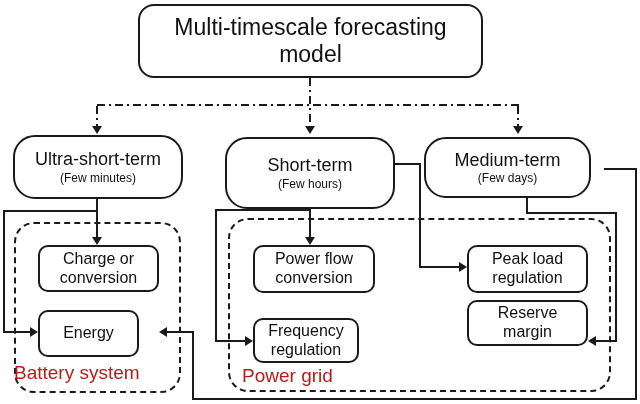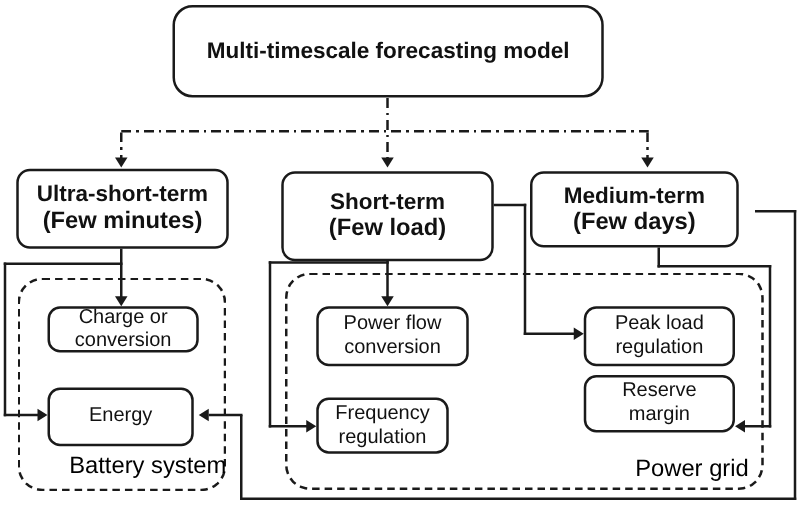--- a/index.html
+++ b/index.html
@@ -4,26 +4,26 @@
 <style>
   html,body{margin:0;padding:0;background:#fff;}
   .canvas{position:relative;width:640px;height:404px;background:#fff;overflow:hidden;
           font-family:"Liberation Sans", sans-serif;color:#111;}
   .node{position:absolute;border:2px solid #1a1a1a;border-radius:10px;background:#fff;
         display:flex;flex-direction:column;align-items:center;justify-content:center;
         text-align:center;line-height:1.18;box-sizing:border-box;}
   .node .l1{font-size:16px;}
   .node .l2{font-size:15px;}
   .bignode{border-radius:16px;}
-  .bignode .l1{font-size:18px;font-weight:bold;}
-  .tsnode{border-radius:11px;font-weight:bold;}
+  .bignode .l1{font-size:23px;}
+  .tsnode{border-radius:22px;}
   .tsnode .l1{font-size:18px;}
-  .tsnode .l2{font-size:19px;}
+  .tsnode .l2{font-size:12px;}
   .group{position:absolute;border:2px dashed #1a1a1a;border-radius:20px;box-sizing:border-box;background:transparent;}
-  .group-label{position:absolute;text-align:right;font-size:19px;color:#000000;}
+  .group-label{position:absolute;text-align:left;font-size:19px;color:#b91c1c;}
   .seg{position:absolute;background:#1a1a1a;}
   .ddh{position:absolute;height:2px;background:repeating-linear-gradient(to right,#1a1a1a 0 8px,transparent 8px 12px,#1a1a1a 12px 14px,transparent 14px 18px);}
   .ddv{position:absolute;width:2px;background:repeating-linear-gradient(to bottom,#1a1a1a 0 8px,transparent 8px 12px,#1a1a1a 12px 14px,transparent 14px 18px);}
   .arr{position:absolute;width:0;height:0;}
   .arr.down{border-left:5px solid transparent;border-right:5px solid transparent;border-top:8px solid #1a1a1a;}
   .arr.right{border-top:5px solid transparent;border-bottom:5px solid transparent;border-left:8px solid #1a1a1a;}
   .arr.left{border-top:5px solid transparent;border-bottom:5px solid transparent;border-right:8px solid #1a1a1a;}
 </style>
 </head>
 <body>
@@ -34,21 +34,21 @@
   <div class="ddh" style="left:97px;top:104px;width:422px"></div>
   <div class="ddv" style="left:96px;top:106px;height:21px"></div>
   <div class="ddv" style="left:517px;top:106px;height:21px"></div>
   <div class="arr down" style="left:92px;top:126px"></div>
   <div class="arr down" style="left:305px;top:126px"></div>
   <div class="arr down" style="left:513px;top:126px"></div>
 
   <div class="group" style="left:14px;top:222px;width:167px;height:171px"></div>
   <div class="group" style="left:228px;top:218px;width:383px;height:174px"></div>
   <div class="group-label" style="left:14px;top:362px;width:167px">Battery system</div>
-  <div class="group-label" style="left:216px;top:365px;width:383px">Power grid</div>
+  <div class="group-label" style="left:242px;top:365px;width:383px">Power grid</div>
 
   <div class="seg" style="left:96px;top:199px;width:2px;height:40px"></div>
   <div class="arr down" style="left:92px;top:237px"></div>
   <div class="seg" style="left:3px;top:210px;width:95px;height:2px"></div>
   <div class="seg" style="left:3px;top:210px;width:2px;height:123px"></div>
   <div class="seg" style="left:3px;top:331px;width:29px;height:2px"></div>
   <div class="arr right" style="left:30px;top:327px"></div>
 
   <div class="seg" style="left:309px;top:198px;width:2px;height:41px"></div>
   <div class="arr down" style="left:305px;top:237px"></div>
@@ -76,32 +76,32 @@
   <div class="node bignode" style="left:138px;top:4px;width:345px;height:74px">
     <span class="l1">Multi-timescale forecasting model</span>
   </div>
 
   <div class="node tsnode" style="left:13px;top:135px;width:170px;height:64px">
     <span class="l1">Ultra-short-term</span>
     <span class="l2">(Few minutes)</span>
   </div>
   <div class="node tsnode" style="left:225px;top:137px;width:170px;height:72px">
     <span class="l1">Short-term</span>
-    <span class="l2">(Few load)</span>
+    <span class="l2">(Few hours)</span>
   </div>
   <div class="node tsnode" style="left:424px;top:137px;width:167px;height:61px">
     <span class="l1">Medium-term</span>
     <span class="l2">(Few days)</span>
   </div>
 
-  <div class="node" style="left:38px;top:245px;width:121px;height:37px">
+  <div class="node" style="left:38px;top:245px;width:121px;height:47px">
     <span class="l1">Charge or</span>
     <span class="l1">conversion</span>
   </div>
-  <div class="node" style="left:38px;top:310px;width:117px;height:47px">
+  <div class="node" style="left:38px;top:310px;width:101px;height:47px">
     <span class="l1">Energy</span>
   </div>
 
   <div class="node" style="left:253px;top:245px;width:122px;height:48px">
     <span class="l1">Power flow</span>
     <span class="l1">conversion</span>
   </div>
   <div class="node" style="left:253px;top:318px;width:106px;height:45px">
     <span class="l1">Frequency</span>
     <span class="l1">regulation</span>

